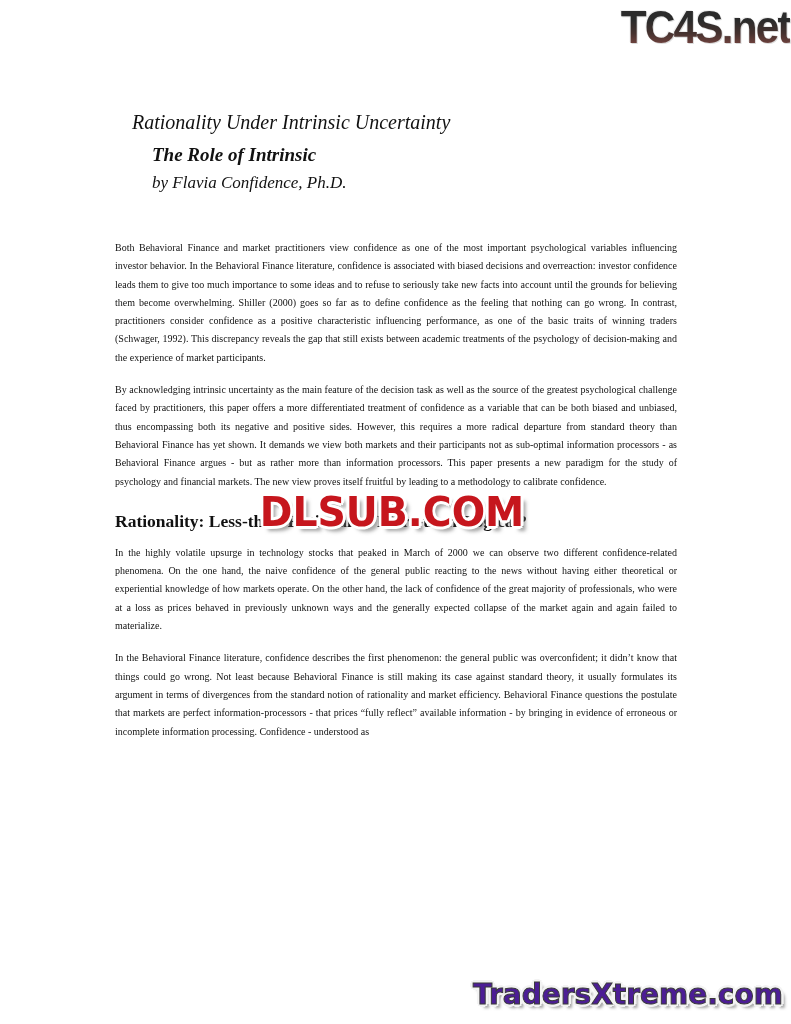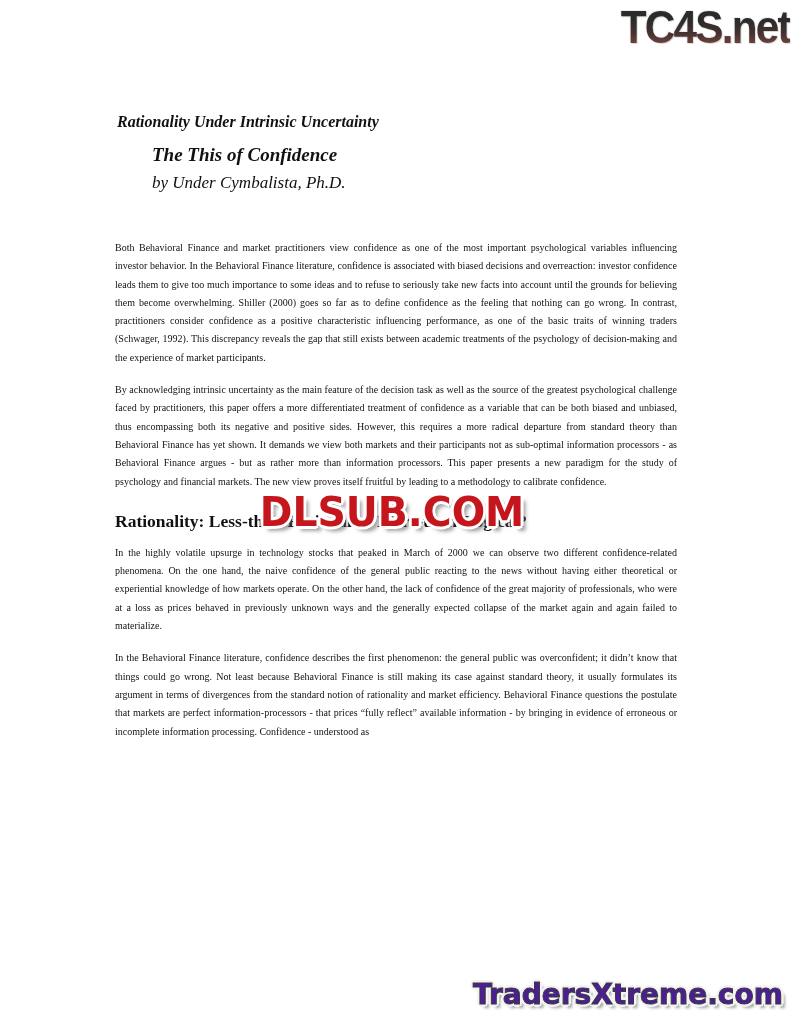--- a/index.html
+++ b/index.html
@@ -80,24 +80,24 @@
   }
 
   
   .article {
     position: absolute;
     left: 115px;
     top: 108px;
     width: 562px;
   }
   .title {
-    margin: 0 0 7px 2px;
-    font-size: 16px;
+    margin: 0 0 7px 17px;
+    font-size: 20px;
     line-height: 28px;
-    font-weight: 700;
+    font-weight: 400;
     font-style: italic;
   }
   .subtitle {
     margin: 0 0 5px 37px;
     font-size: 19px;
     line-height: 24px;
     font-weight: 700;
     font-style: italic;
   }
   .byline {
@@ -124,22 +124,22 @@
 </style>
 </head>
 <body>
 
 <div class="page">
 
   <div class="wm-top">TC4S.net</div>
 
   <div class="article">
     <h1 class="title">Rationality Under Intrinsic Uncertainty</h1>
-    <h2 class="subtitle">The This of Confidence</h2>
-    <div class="byline">by Under Cymbalista, Ph.D.</div>
+    <h2 class="subtitle">The Role of Intrinsic</h2>
+    <div class="byline">by Flavia Confidence, Ph.D.</div>
 
     <p class="para p1">Both Behavioral Finance and market practitioners view confidence as one of the most important psychological variables influencing investor behavior. In the Behavioral Finance literature, confidence is associated with biased decisions and overreaction: investor confidence leads them to give too much importance to some ideas and to refuse to seriously take new facts into account until the grounds for believing them become overwhelming. Shiller (2000) goes so far as to define confidence as the feeling that nothing can go wrong. In contrast, practitioners consider confidence as a positive characteristic influencing performance, as one of the basic traits of winning traders (Schwager, 1992). This discrepancy reveals the gap that still exists between academic treatments of the psychology of decision-making and the experience of market participants.</p>
 
     <p class="para p2">By acknowledging intrinsic uncertainty as the main feature of the decision task as well as the source of the greatest psychological challenge faced by practitioners, this paper offers a more differentiated treatment of confidence as a variable that can be both biased and unbiased, thus encompassing both its negative and positive sides. However, this requires a more radical departure from standard theory than Behavioral Finance has yet shown.  It demands we view both markets and their participants not as sub-optimal information processors - as Behavioral Finance argues - but as rather more than information processors. This paper presents a new paradigm for the study of psychology and financial markets. The new view proves itself fruitful by leading to a methodology to calibrate confidence.</p>
 
     <h3 class="section-heading">Rationality: Less-than-Rational or More-than-Logical?</h3>
 
     <p class="para p3">In the highly volatile upsurge in technology stocks that peaked in March of 2000 we can observe two different confidence-related phenomena. On the one hand, the naive confidence of the general public reacting to the news without having either theoretical or experiential knowledge of how markets operate. On the other hand, the lack of confidence of the great majority of professionals, who were at a loss as prices behaved in previously unknown ways and the generally expected collapse of the market again and again failed to materialize.</p>
 
     <p class="para p4">In the Behavioral Finance literature, confidence describes the first phenomenon: the general public was overconfident; it didn’t know that things could go wrong. Not least because Behavioral Finance is still making its case against standard theory, it usually formulates its argument in terms of divergences from the standard notion of rationality and market efficiency. Behavioral Finance questions the postulate that markets are perfect information-processors - that prices “fully reflect” available information - by bringing in evidence of erroneous or incomplete information processing.  Confidence - understood as</p>

